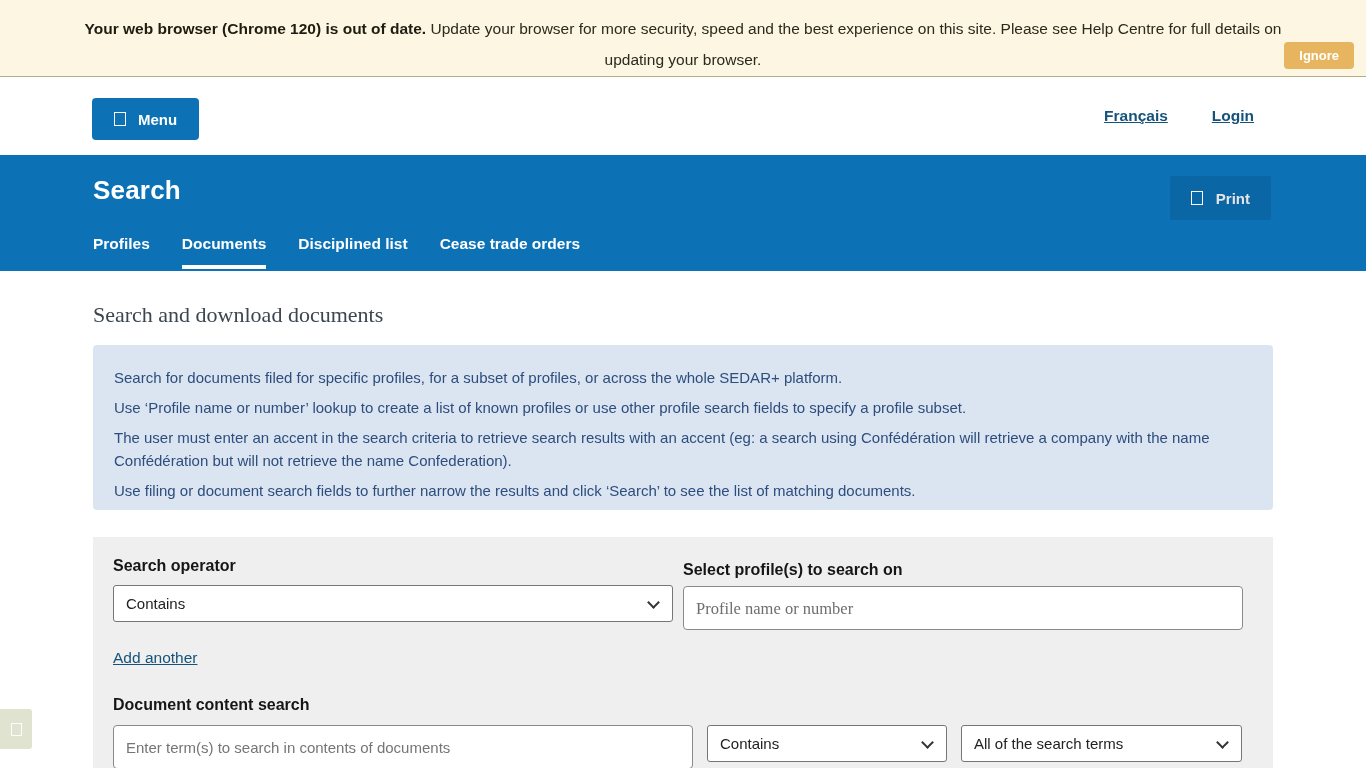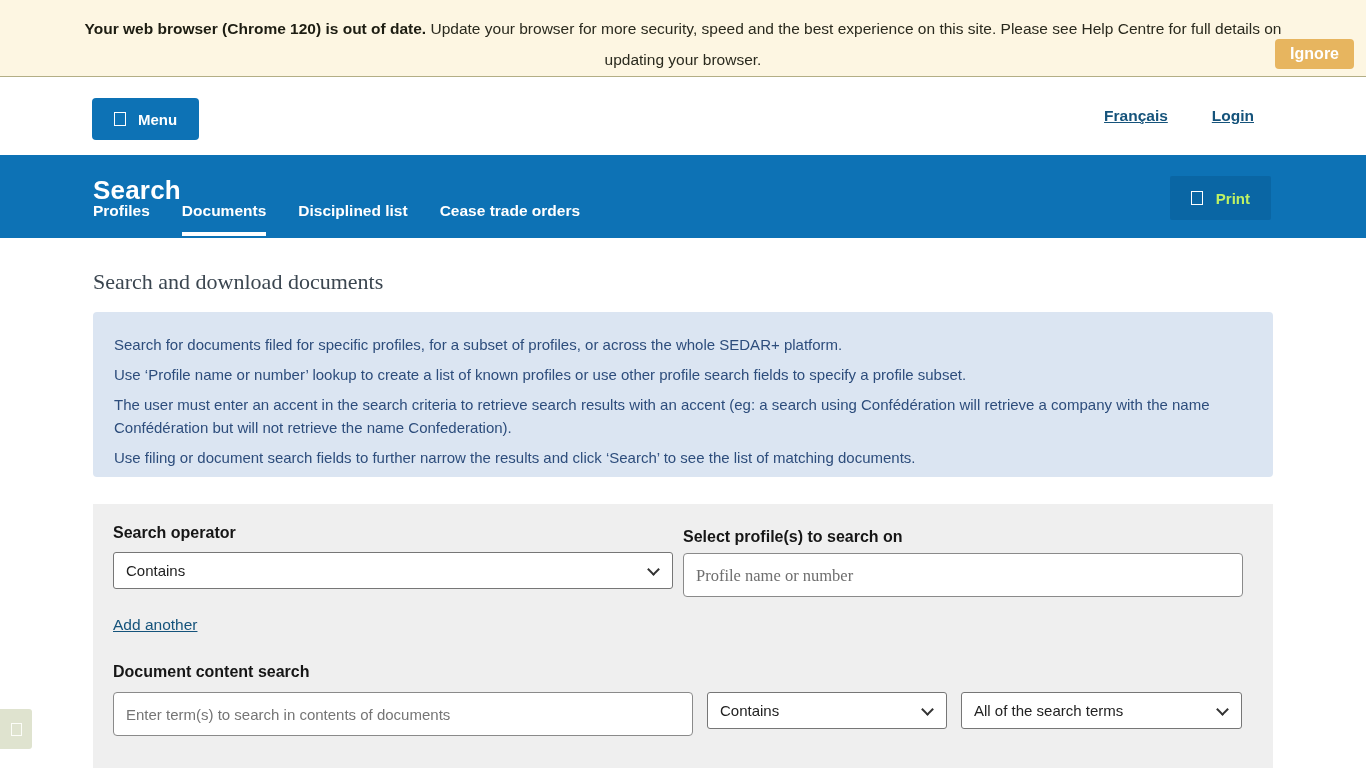--- a/index.html
+++ b/index.html
@@ -29,21 +29,21 @@
   .banner-text b { font-weight: 700; color: #1d1d12; }
   .ignore-btn {
     position: absolute;
     right: 12px;
     bottom: 7px;
     background: #e7b55f;
     color: #ffffff;
     border: none;
     border-radius: 4px;
     padding: 6px 15px;
-    font-size: 16px;
+    font-size: 13px;
     font-weight: 600;
     font-family: "Liberation Sans", sans-serif;
     cursor: pointer;
   }
 
   
   .topnav {
     position: relative;
     height: 78px;
     background: #ffffff;
@@ -87,38 +87,38 @@
     color: #15537b;
     font-size: 15.5px;
     font-weight: 600;
     text-decoration: underline;
     cursor: pointer;
   }
 
   
   .page-header {
     position: relative;
-    height: 83px;
+    height: 116px;
     background: #0d72b5;
   }
   .page-title {
     position: absolute;
     left: 93px;
     top: 20px;
     color: #ffffff;
     font-size: 26px;
     font-weight: 600;
     letter-spacing: 0.2px;
   }
   .print-btn {
     position: absolute;
     right: 95px;
     top: 21px;
     background: #0a66a4;
-    color: #bef264;
+    color: #e5e5e5;
     border: none;
     border-radius: 2px;
     height: 44px;
     padding: 0 21px;
     font-size: 15px;
     font-weight: 600;
     font-family: "Liberation Sans", sans-serif;
     display: flex;
     align-items: center;
     gap: 13px;

